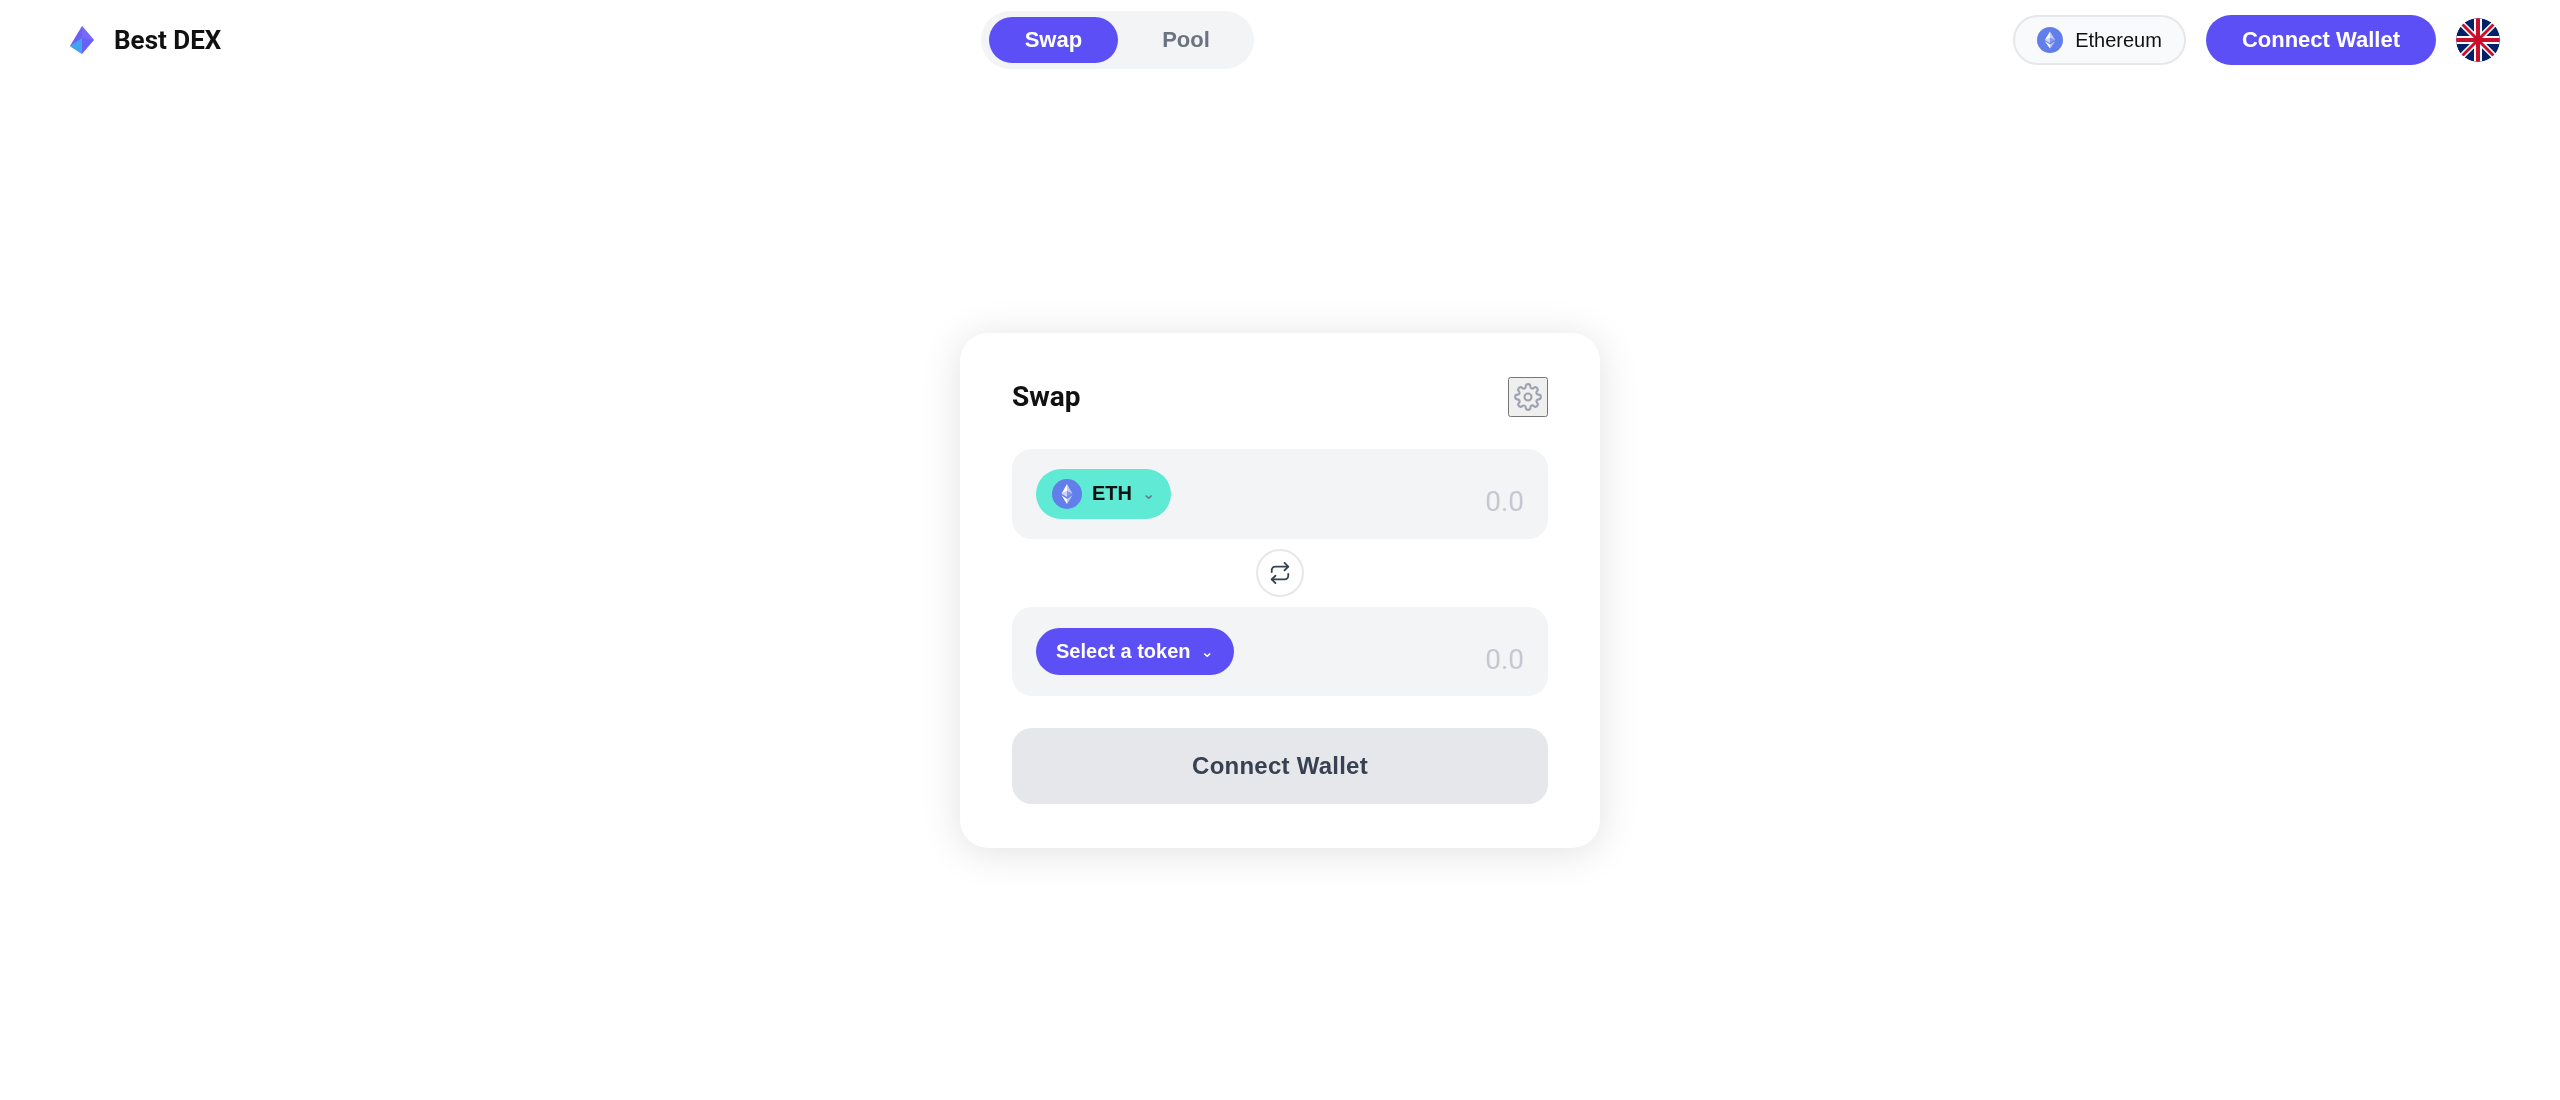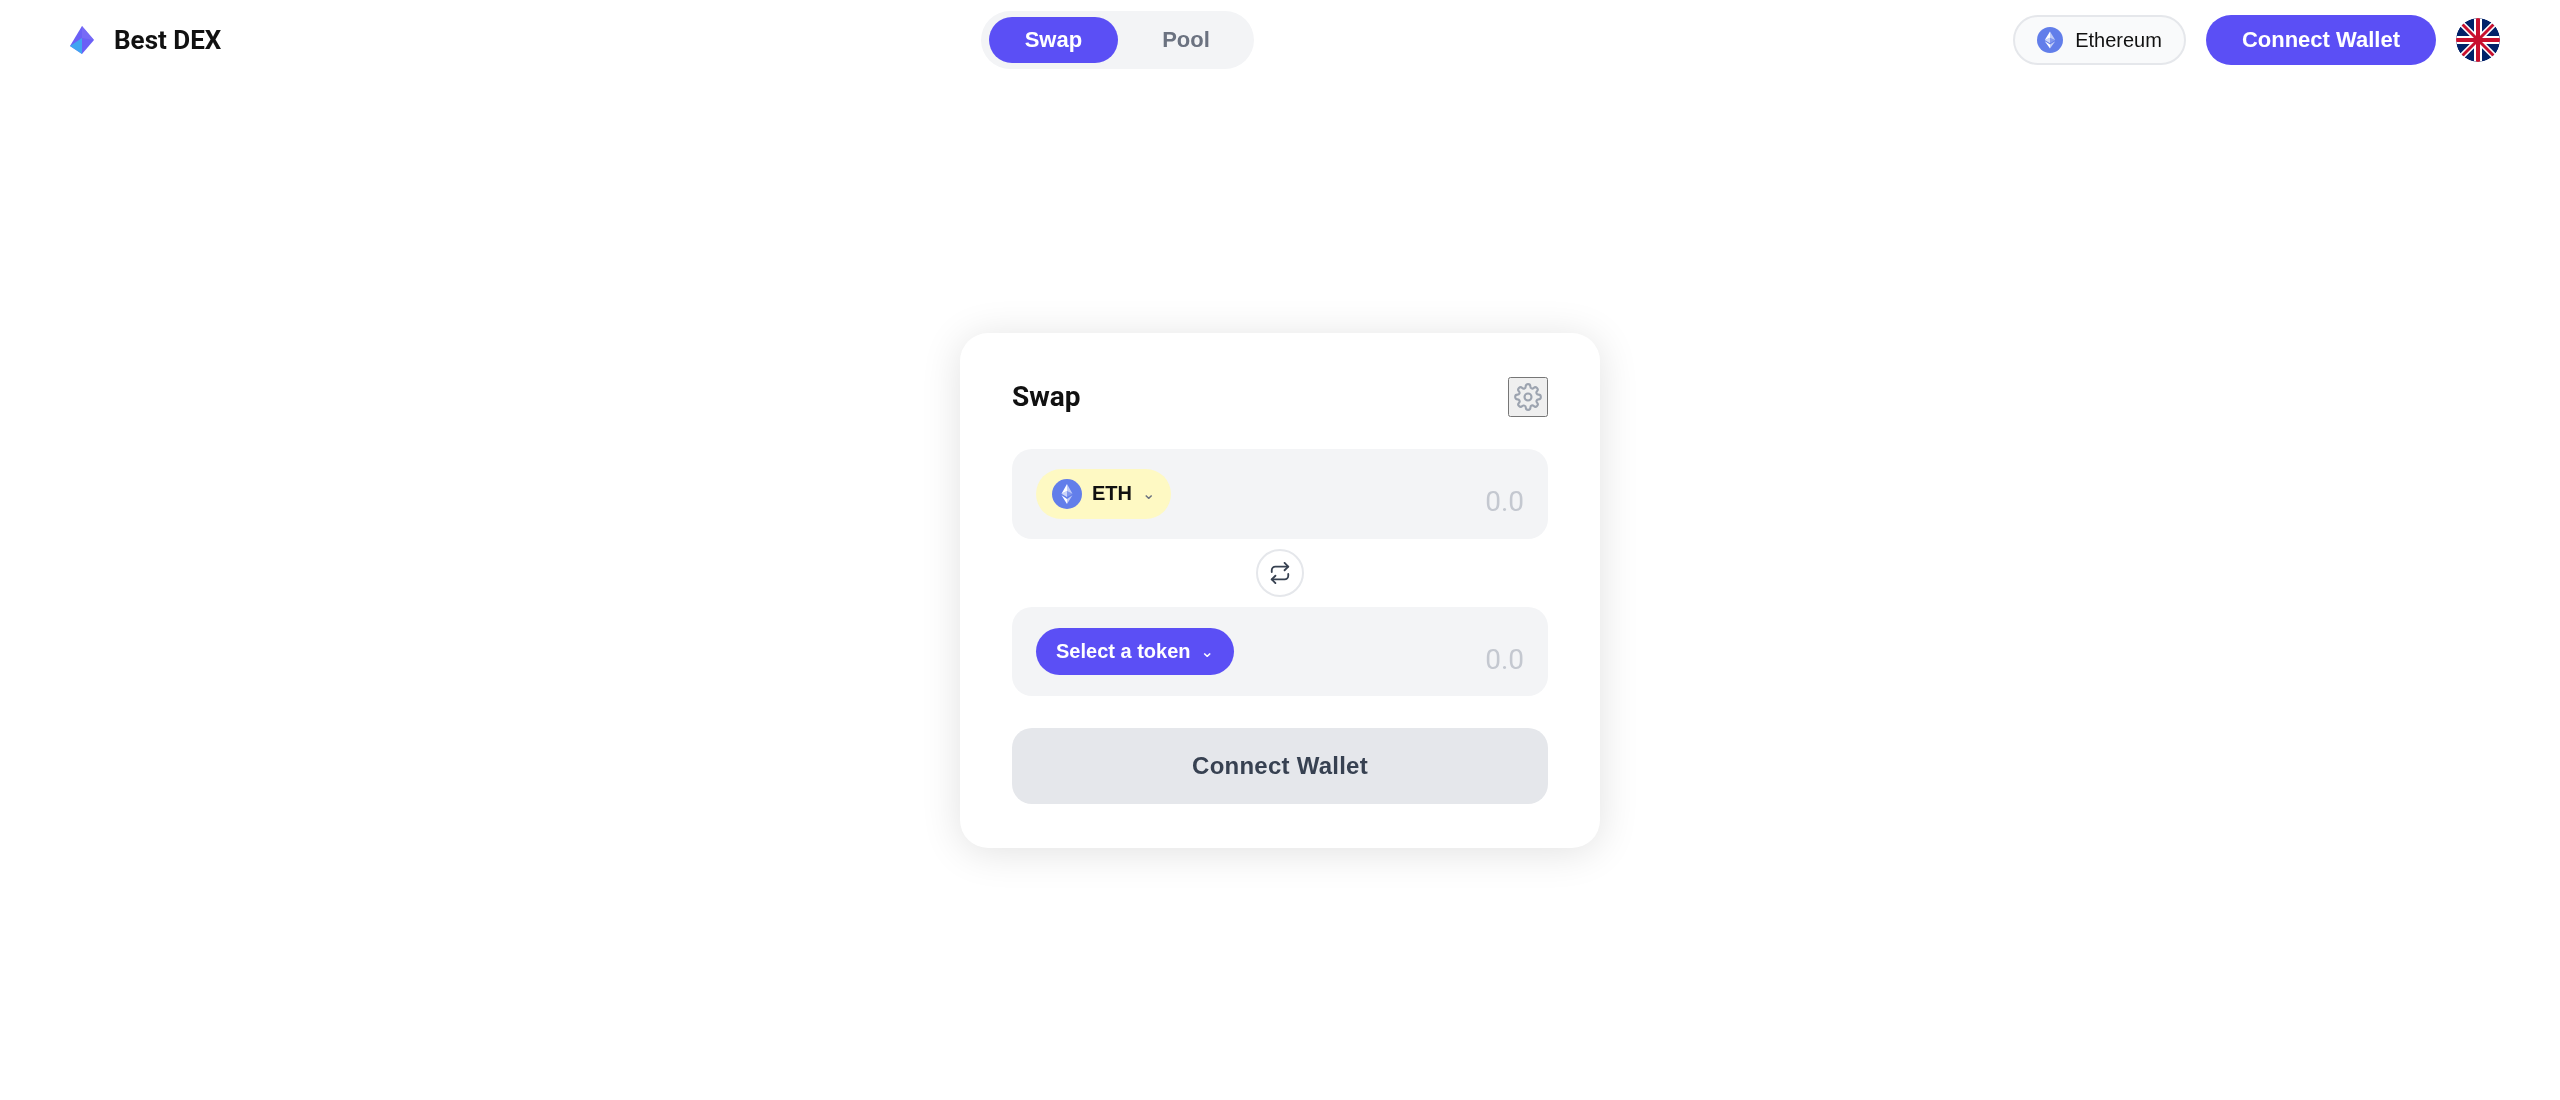--- a/index.html
+++ b/index.html
@@ -160,21 +160,21 @@
       display: flex;
       align-items: center;
       justify-content: space-between;
       margin-bottom: 8px;
     }
 
     .token-selector {
       display: flex;
       align-items: center;
       gap: 10px;
-      background: #fef9c3;
+      background: #5eead4;
       border-radius: 30px;
       padding: 10px 16px;
       cursor: pointer;
       border: none;
     }
 
     .token-icon {
       width: 30px;
       height: 30px;
     }

